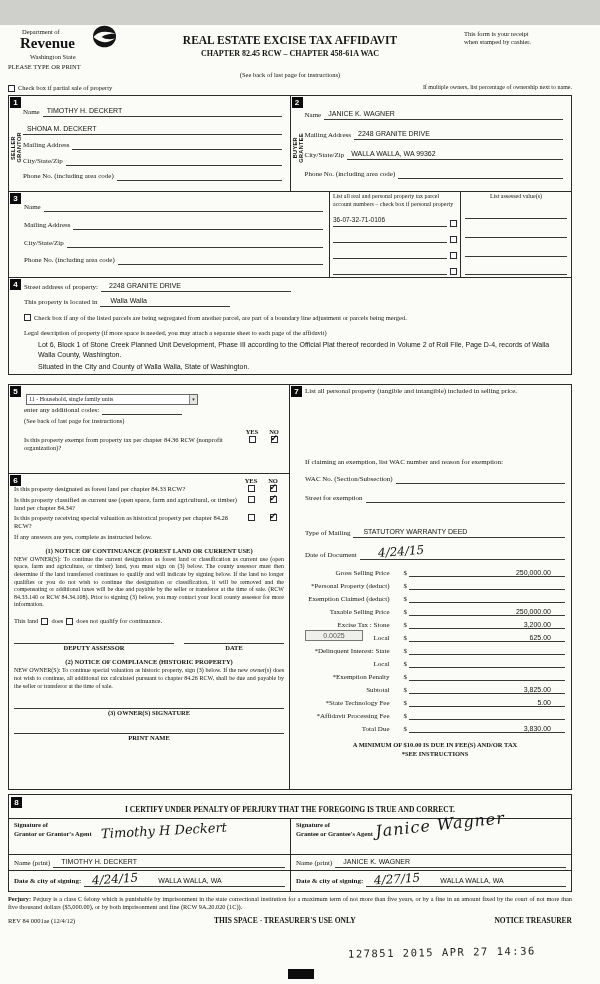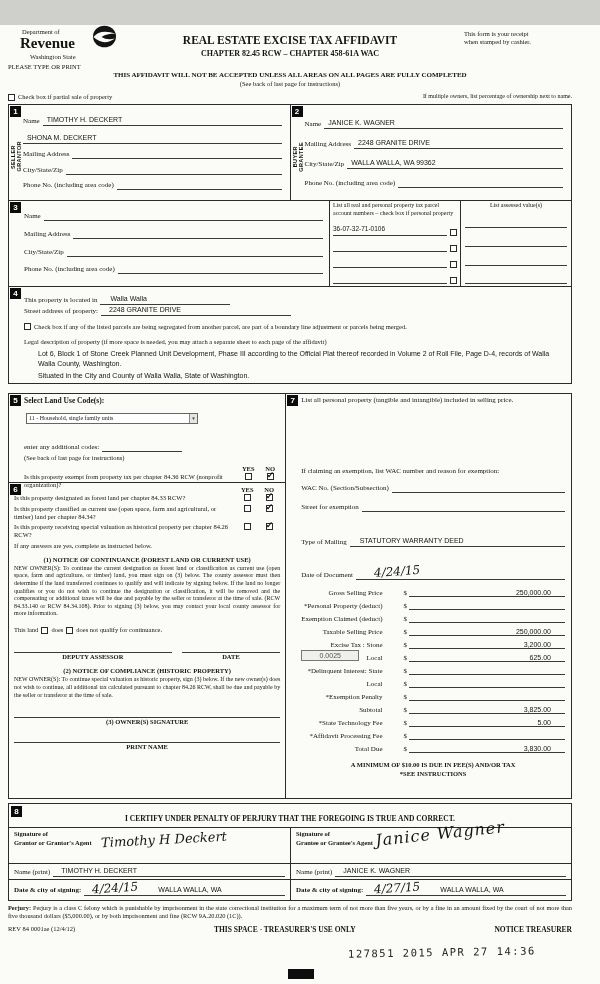--- a/index.html
+++ b/index.html
@@ -54,41 +54,41 @@
 .sec7{flex:1;position:relative;border-left:1px solid #2b2b2b;padding:2px 6px 2px 15px}
 .ynh{display:flex;justify-content:flex-end}
 .ynh span{width:22px;text-align:center;font-size:6.5px;font-weight:bold}
 .qrow{display:flex;align-items:flex-start}
 .qtxt{flex:1;padding-right:2px}
 .qcb{width:22px;text-align:center;flex:none}
 .codebox{display:inline-flex;align-items:center;border:1px solid #666;background:#fff;height:11px;width:172px;margin:2px 0 1px 2px;padding:0 10px 0 2px;font-size:6px;color:#222;position:relative}
 .codebox .dd{position:absolute;right:0;top:0;bottom:0;width:8px;border-left:1px solid #888;background:#e4e4e0;font-size:5px;line-height:9px;text-align:center;color:#333}
 
 .mrow{display:flex;align-items:flex-end;height:13px;position:relative}
-.mlbl{flex:1;text-align:right;font-size:7px;white-space:nowrap;padding-right:21px}
+.mlbl{flex:1;text-align:right;font-size:7px;white-space:nowrap;padding-right:14px}
 .msign{padding-right:2px;font-size:7px}
 .mval{width:156px;border-bottom:1px solid #3a3a38;text-align:right;padding-right:14px}
 .ratebox{position:absolute;left:0;bottom:1px;width:58px;height:11px;border:1px solid #777;background:#efefec;text-align:center;font-size:7px;line-height:10px;color:#555;font-family:"Liberation Sans",sans-serif}
 
 .sec8{border:1px solid #2b2b2b;margin-top:4px}
 .certrow{position:relative;border-bottom:1px solid #2b2b2b;padding:3px 0 2px;text-align:center}
 .certrow .badge{top:2px;left:2px}
 .s8grid{display:grid;grid-template-columns:1fr 1fr}
 .s8cell{padding:2px 5px;border-bottom:1px solid #2b2b2b;position:relative}
 .s8cell.r{border-left:1px solid #2b2b2b}
 .sigcell{height:36px}
 .namecell{height:16px;display:flex;align-items:flex-end}
 .datecell{height:20px;display:flex;align-items:center;border-bottom:none}
 .script{font-family:"DejaVu Serif",serif;font-style:italic;white-space:nowrap}
 .sig1{position:absolute;left:92px;top:4px;font-size:13px;transform:rotate(-3deg)}
 .sig2{position:absolute;left:84px;top:-4px;font-size:16px;transform:rotate(-6deg);letter-spacing:1px}
 .hdate{font-family:"DejaVu Serif",serif;font-style:italic;font-size:12px;transform:rotate(-4deg);display:inline-block}
 
 .perjury{margin-top:3px;font-size:6.3px;line-height:7.8px;text-align:justify}
-.footrow{display:flex;justify-content:space-between;align-items:flex-start;margin-top:5px}
+.footrow{display:flex;justify-content:space-between;align-items:center;margin-top:5px}
 .stamp{position:absolute;left:348px;top:946px;font-family:"DejaVu Sans Mono",monospace;font-size:10.5px;letter-spacing:1.5px;color:#242424;transform:rotate(-1deg)}
 .botmark{position:absolute;left:288px;top:969px;width:26px;height:10px;background:#0d0d0d}
 </style>
 </head>
 <body>
 
 <div class="page">
   <div class="scan-top"></div>
   <div class="content">
 
@@ -102,21 +102,20 @@
       <div class="h-wst f65">Washington State</div>
       <div class="h-title">REAL ESTATE EXCISE TAX AFFIDAVIT</div>
       <div class="h-chap">CHAPTER 82.45 RCW – CHAPTER 458-61A WAC</div>
       <div class="h-rec f65">
         <div>This form is your receipt</div>
         <div>when stamped by cashier.</div>
       </div>
       <div class="h-please f65">PLEASE TYPE OR PRINT</div>
     </div>
 
-    <div class="b c f7">THIS AFFIDAVIT WILL NOT BE ACCEPTED UNLESS ALL AREAS ON ALL PAGES ARE FULLY COMPLETED</div>
     <div class="c f65">(See back of last page for instructions)</div>
 
     <div class="partialrow">
       <span class="inlineflex f65">
         <span class="cb"></span>
         <span>Check box if partial sale of property</span>
       </span>
       <span class="f6">If multiple owners, list percentage of ownership next to name.</span>
     </div>
 
@@ -229,51 +228,50 @@
               <span class="fill uline"></span>
             </div>
           <div class="prow">
               <span class="fill uline"></span>
             </div>
         </div>
       </div>
 
       <div class="sec4">
         <div class="badge">4</div>
+        <div class="fl f7">
+            <span class="lbl">Street address of property:</span>
+            <span class="uline" style="width:190px"><span class="val" style="padding-left:8px">2248 GRANITE DRIVE</span></span>
+            <span class="fill"></span>
+          </div>
         <div class="fl f7" style="margin-top:4px">
             <span class="lbl">This property is located in</span>
             <span class="uline" style="width:130px"><span class="val" style="padding-left:10px">Walla Walla</span></span>
             <span class="fill"></span>
           </div>
-        <div class="fl f7">
-            <span class="lbl">Street address of property:</span>
-            <span class="uline" style="width:190px"><span class="val" style="padding-left:8px">2248 GRANITE DRIVE</span></span>
-            <span class="fill"></span>
-          </div>
         <div class="inlineflex f65" style="margin-top:4px;align-items:flex-start">
           <span class="cb"></span>
           <span>Check box if any of the listed parcels are being segregated from another parcel, are part of a boundary line adjustment or parcels being merged.</span>
         </div>
         <div class="f65" style="margin-top:4px">Legal description of property (if more space is needed, you may attach a separate sheet to each page of the affidavit)</div>
         <div class="val" style="margin-top:3px;padding-left:14px;line-height:9.5px">Lot 6, Block 1 of Stone Creek Planned Unit Development, Phase III according to the Official Plat thereof recorded in Volume 2 of Roll File, Page D-4, records of Walla Walla County, Washington.</div>
         <div class="val" style="margin-top:4px;padding-left:14px">Situated in the City and County of Walla Walla, State of Washington.</div>
       </div>
     </div>
 
     <div class="mid">
       <div class="lcol">
 
         <div class="sec5">
           <div class="badge">5</div>
-          <div class="f75 b">Select Land Use Code(s):</div>
           <div class="codebox">
             <span>11 - Household, single family units</span>
             <span class="dd">▾</span>
           </div>
-          <div class="fl f7" style="margin-top:18px">
+          <div class="fl f7" style="margin-top:0">
               <span class="lbl">enter any additional codes:</span>
               <span class="uline" style="width:80px"></span>
             </div>
           <div class="f65" style="margin-top:2px">(See back of last page for instructions)</div>
           <div class="ynh" style="margin-top:3px">
               <span>YES</span>
               <span>NO</span>
             </div>
           <div class="qrow f65" style="margin-top:1px">
             <span class="qtxt">Is this property exempt from property tax per chapter 84.36 RCW (nonprofit organization)?</span>
@@ -339,21 +337,21 @@
             <span class="fill uline"></span>
           </div>
         <div class="fl f7" style="margin-top:10px">
             <span class="lbl">Street for exemption</span>
             <span class="fill uline"></span>
           </div>
         <div class="fl f7" style="margin-top:24px">
             <span class="lbl">Type of Mailing</span>
             <span class="fill uline"><span class="val" style="padding-left:10px">STATUTORY WARRANTY DEED</span></span>
           </div>
-        <div class="fl f7" style="margin-top:17px;height:16px">
+        <div class="fl f7" style="margin-top:6px;height:16px">
             <span class="lbl">Date of Document</span>
             <span class="fill uline"><span class="hdate" style="padding-left:18px">4/24/15</span></span>
           </div>
         <div style="margin-top:4px">
           <div class="mrow">
               <span class="mlbl">Gross Selling Price</span>
               <span class="msign">$</span>
               <span class="mval val">250,000.00</span>
             </div>
           <div class="mrow">

